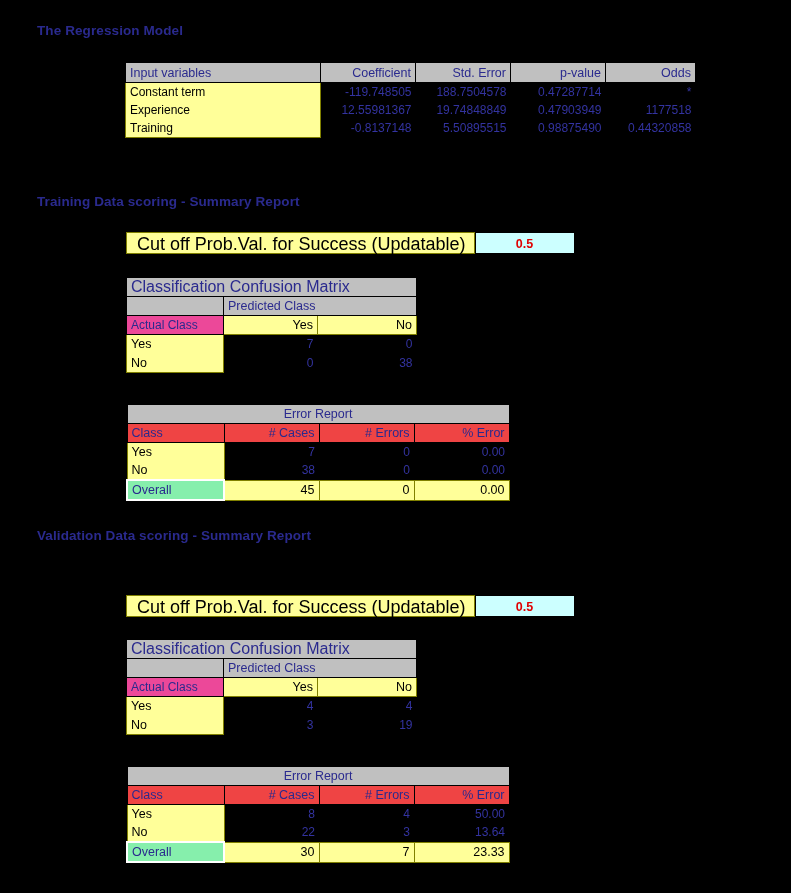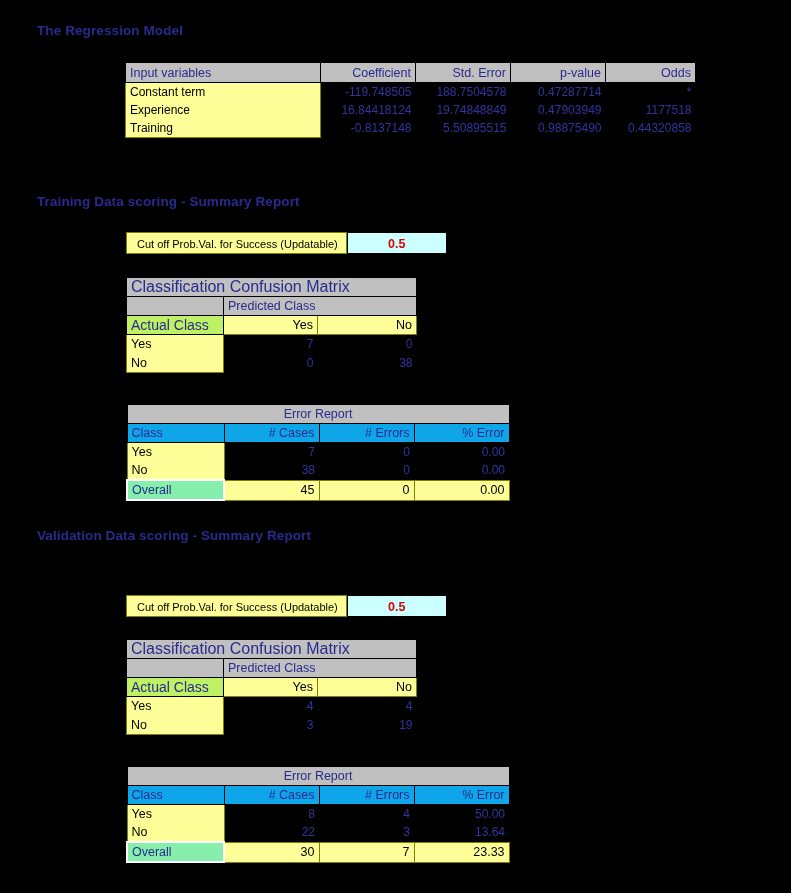--- a/index.html
+++ b/index.html
@@ -63,21 +63,21 @@
 
   
   #regression-table{left:125px;top:62px;width:570px;}
   #regression-table .hdr{height:20px;font-size:12.5px;}
 
   
   .cutoff-wrap{position:absolute;display:flex;align-items:stretch;}
   .cutoff-label{
     background:#ffff99;color:#000;
     border:1px solid #808000;
-    font-size:11px;
+    font-size:18px;
     padding:2px 8px 18px 10px;
     line-height:18px;
     white-space:nowrap;
     box-sizing:border-box;
     height:22px;
   }
   .cutoff-val{
     background:#ccffff;
     color:#e00000;
     font-weight:bold;
@@ -98,41 +98,41 @@
   .ccm-title{
     background:#c0c0c0;color:#2a2a8e;font-weight:bold;
     border:1px solid #000;text-align:left;font-size:16px;height:20px;
   }
   .pred-cell{
     background:#c0c0c0;color:#2a2a8e;font-weight:bold;
     border:1px solid #000;text-align:left;font-size:12.5px;
   }
   .blank-grey{background:#c0c0c0;border:1px solid #000;}
   .actual-cell{
-    background:#bef264;color:#2a2a8e;font-weight:bold;
-    border:1px solid #000;text-align:left;font-size:14px;
+    background:#ec4899;color:#2a2a8e;font-weight:bold;
+    border:1px solid #000;text-align:left;font-size:12px;
   }
   .yclass{
     background:#ffff99;color:#000;border:1px solid #808000;
     text-align:right;font-size:12.5px;
   }
   .rowlabel{
     background:#ffff99;color:#000;
     border-left:1px solid #808000;border-right:1px solid #808000;
     text-align:left;font-size:12.5px;
   }
 
   
   table.err{width:382px;}
   .err-title{
     background:#c0c0c0;color:#2a2a8e;font-weight:bold;
     border:1px solid #000;text-align:center;font-size:12.5px;height:20px;
   }
   .err-hdr{
-    background:#0ea5e9;color:#2a2a8e;font-weight:bold;
+    background:#ef4444;color:#2a2a8e;font-weight:bold;
     border:1px solid #000;font-size:12.5px;height:20px;
   }
   .overall-lbl{
     background:#86efac;color:#2a2a8e;font-weight:bold;
     border:2px solid #ffffff;text-align:left;font-size:12.5px;
   }
   .overall-val{
     background:#ffff99;color:#000;border:1px solid #808000;
     text-align:right;font-size:12.5px;
   }
@@ -162,21 +162,21 @@
     </tr>
     <tr>
       <td class="yellow yellow-top l">Constant term</td>
       <td class="black">-119.748505</td>
       <td class="black">188.7504578</td>
       <td class="black">0.47287714</td>
       <td class="black">*</td>
     </tr>
     <tr>
       <td class="yellow l">Experience</td>
-      <td class="black">16.84418124</td>
+      <td class="black">12.55981367</td>
       <td class="black">19.74848849</td>
       <td class="black">0.47903949</td>
       <td class="black">1177518</td>
     </tr>
     <tr>
       <td class="yellow yellow-bot l">Training</td>
       <td class="black">-0.8137148</td>
       <td class="black">5.50895515</td>
       <td class="black">0.98875490</td>
       <td class="black">0.44320858</td>

